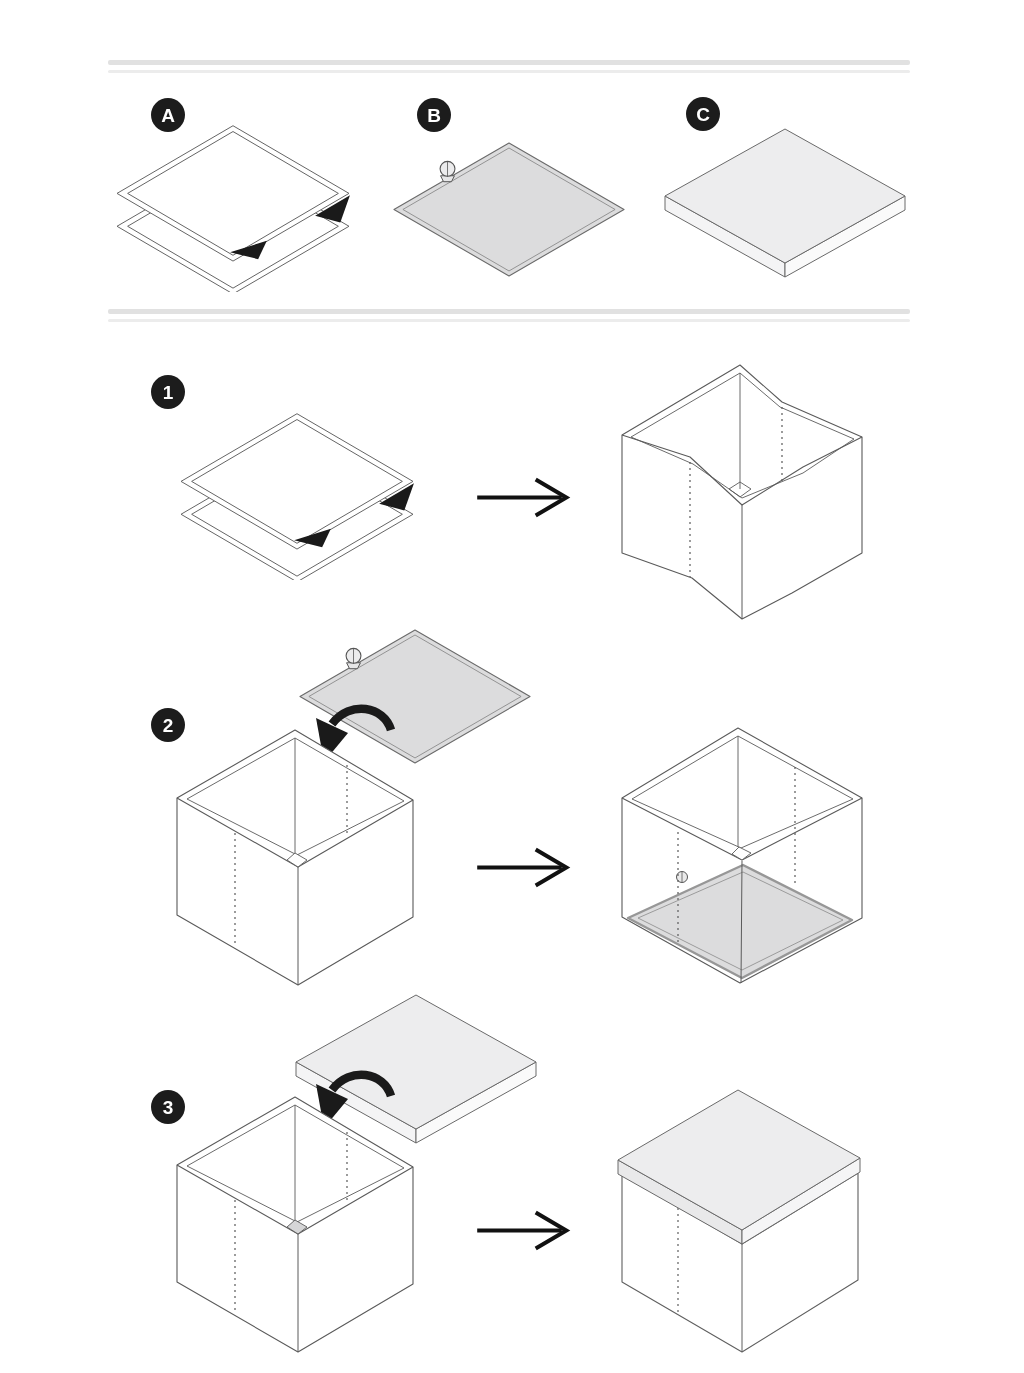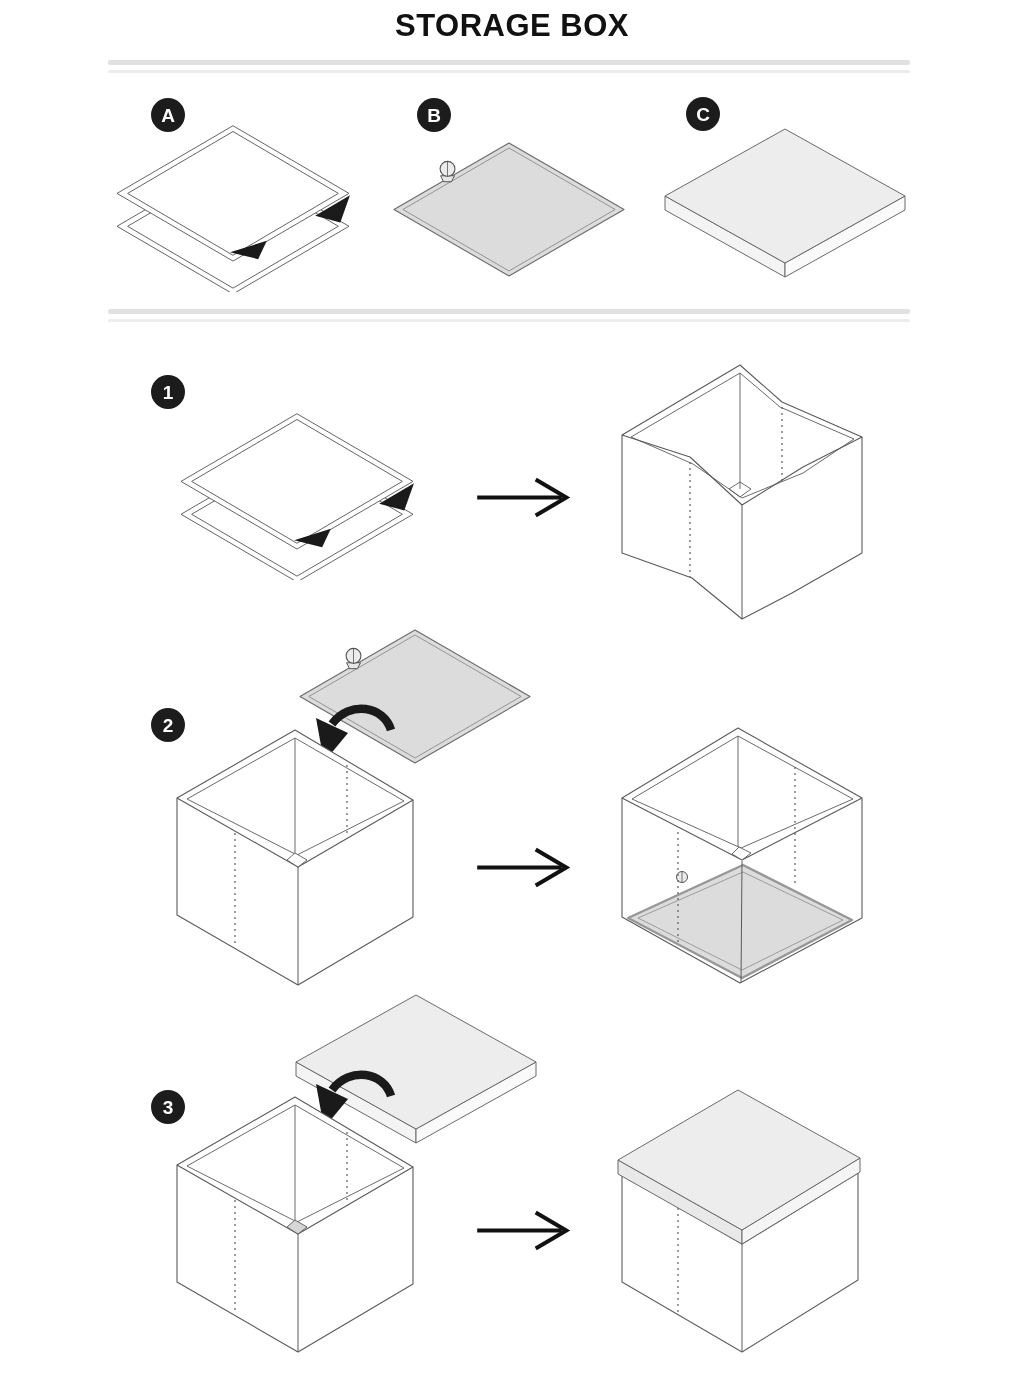--- a/index.html
+++ b/index.html
@@ -20,21 +20,20 @@
     display:flex;align-items:center;justify-content:center;line-height:1;
   }
   .fig{position:absolute;}
   .fig svg{display:block;width:100%;height:100%;}
 </style>
 </head>
 <body>
 
 <div class="page">
 
-  <h1 class="title">STORAGE BOX</h1>
 
   <div class="rule" style="top:60px;">
     <div class="bar1"></div>
       <div class="bar2"></div>
   </div>
 
   <div class="badge" style="left:151px;top:98px;">
     <span>A</span>
   </div>
   <div class="fig" style="left:112px;top:118px;width:242px;height:174px;">

